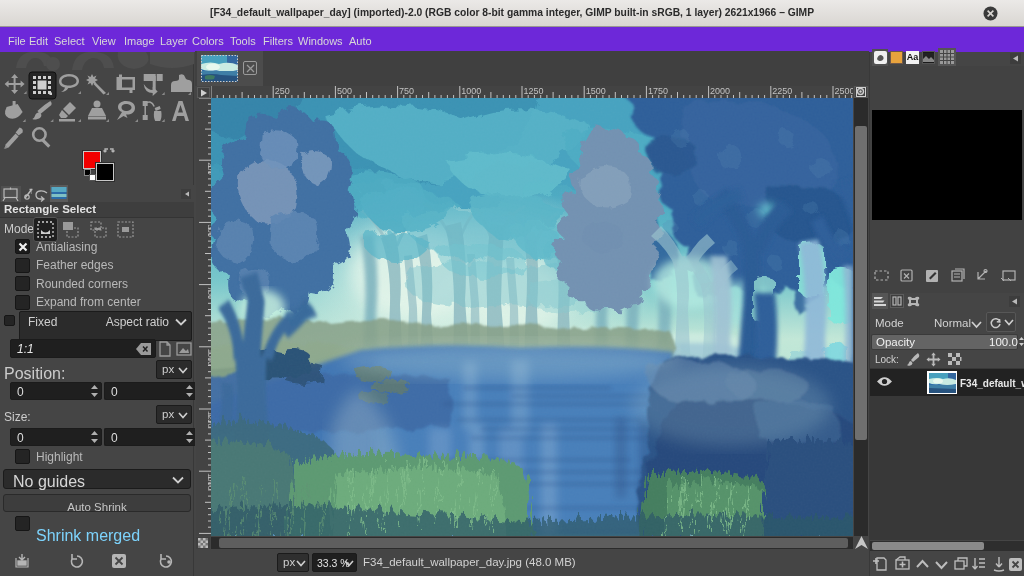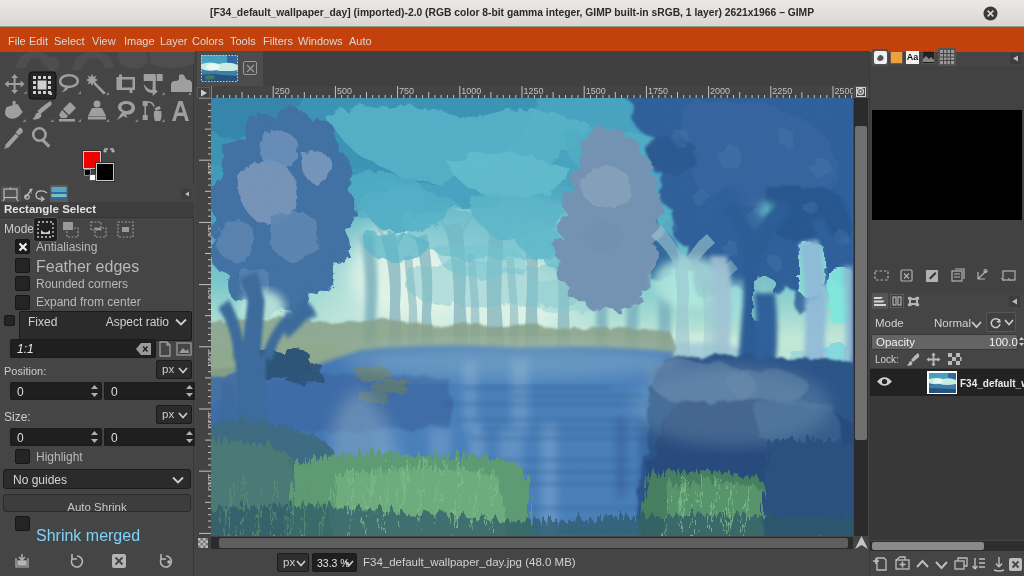--- a/index.html
+++ b/index.html
@@ -4,21 +4,21 @@
 <style>
 * { margin:0; padding:0; box-sizing:border-box; }
 html,body { width:1024px; height:576px; overflow:hidden; }
 body { font-family:"Liberation Sans", sans-serif; background:#454545; position:relative; color:#d6d6d6; }
 .abs { position:absolute; }
 
 #titlebar { left:0; top:0; width:1024px; height:27px; background:linear-gradient(#ebe9e7,#d9d6d2); border-bottom:1px solid #9a9791; }
 #titletext { width:100%; text-align:center; top:7px; font-size:10.3px; font-weight:bold; color:#2a2a2a; }
 #closebtn { right:26px; top:6px; width:15px; height:15px; }
 
-#menubar { left:0; top:27px; width:1024px; height:25px; background:#c2410c; }
+#menubar { left:0; top:27px; width:1024px; height:25px; background:#6d28d9; }
 .menuitem { position:absolute; top:8px; font-size:11px; color:#d8d8d8; }
 
 #toolbox { left:0; top:52px; width:194px; height:524px; background:#454545; border-right:1px solid #383838; }
 
 .entry { position:absolute; background:#252525; border:1px solid #1b1b1b; border-radius:2px; color:#dedede; }
 .lbl { position:absolute; font-size:11.5px; color:#cccccc; }
 .chk { position:absolute; width:13px; height:13px; background:#242424; border:1px solid #161616; border-radius:2px; }
 </style>
 </head>
 <body>
@@ -201,21 +201,21 @@
 <svg class="abs" style="left:117px;top:221px" width="17" height="17" viewBox="0 0 17 17">
     <rect x="1" y="1" width="15" height="15" fill="none" stroke="#9a9a9a" stroke-width="1.2" stroke-dasharray="2 1.5"></rect>
     <rect x="5" y="6" width="7" height="5" fill="#9a9a9a"></rect>
   </svg>
 <div class="chk" style="left:15px;top:239px;width:15px;height:15px;background:#1c1c1c"></div>
 <svg class="abs" style="left:16.5px;top:240.5px" width="12" height="12" viewBox="0 0 12 12">
     <path d="M2.5 2.5 L9.5 9.5 M9.5 2.5 L2.5 9.5" stroke="#f0f0f0" stroke-width="2.2"></path>
   </svg>
 <span class="lbl" style="left:36px;top:240px;font-size:12px;color:#b9b9b9">Antialiasing</span>
 <div class="chk" style="left:15px;top:258px;width:15px;height:15px"></div>
-<span class="lbl" style="left:36px;top:258px;font-size:16px;color:#b9b9b9">Feather edges</span>
+<span class="lbl" style="left:36px;top:258px;font-size:12px;color:#b9b9b9">Feather edges</span>
 <div class="chk" style="left:15px;top:276px;width:15px;height:15px"></div>
 <span class="lbl" style="left:36px;top:277px;font-size:12px;color:#b9b9b9">Rounded corners</span>
 <div class="chk" style="left:15px;top:295px;width:15px;height:15px"></div>
 <span class="lbl" style="left:36px;top:295px;font-size:12px;color:#b9b9b9">Expand from center</span>
 <div class="chk" style="left:4px;top:315px;width:11px;height:11px"></div>
 <div class="entry" style="left:19px;top:311px;width:173px;height:30px;background:#2b2b2b">
 <span style="position:absolute;left:8px;top:3px;font-size:12px;color:#cfcfcf">Fixed</span>
 <span style="position:absolute;right:22px;top:3px;font-size:12px;color:#cfcfcf">Aspect ratio</span>
 <svg style="position:absolute;right:4px;top:6px" width="12" height="8" viewBox="0 0 12 8">
       <path d="M1 1.5 L6 6.5 L11 1.5" stroke="#cfcfcf" stroke-width="1.8" fill="none"></path>
@@ -228,21 +228,21 @@
       <path d="M7 3.5 L11.5 8.5 M11.5 3.5 L7 8.5" stroke="#1f1f1f" stroke-width="1.4"></path>
     </svg>
 </div>
 <svg class="abs" style="left:158px;top:341px" width="14" height="16" viewBox="0 0 14 16">
     <path d="M2 1 L9 1 L12 4 L12 15 L2 15 Z M9 1 L9 4 L12 4" fill="none" stroke="#9a9a9a" stroke-width="1.3"></path>
   </svg>
 <svg class="abs" style="left:176px;top:342px" width="16" height="14" viewBox="0 0 16 14">
     <rect x="1" y="1" width="14" height="12" fill="none" stroke="#9a9a9a" stroke-width="1.3"></rect>
     <path d="M3 11 L7 6 L10 9 L12 7 L13 11 Z" fill="#9a9a9a"></path>
   </svg>
-<span class="lbl" style="left:4px;top:365px;font-size:11px">Position:</span>
+<span class="lbl" style="left:4px;top:365px;font-size:16px">Position:</span>
 <div class="entry" style="left:156px;top:360px;width:36px;height:19px;background:#2b2b2b">
 <span style="position:absolute;left:5px;top:2px;font-size:11.5px;color:#cfcfcf">px</span>
 <svg style="position:absolute;right:3px;top:6px" width="10" height="7" viewBox="0 0 10 7">
       <path d="M1 1 L5 5.5 L9 1" stroke="#cfcfcf" stroke-width="1.6" fill="none"></path>
     </svg>
 </div>
 <div class="entry" style="left:10px;top:382px;width:92px;height:18px;background:#1f1f1f">
     <span style="position:absolute;left:6px;top:2px;font-size:12px">0</span>
 <svg style="position:absolute;right:2px;top:1px" width="9" height="14" viewBox="0 0 9 14">
       <path d="M1 5 L4.5 1 L8 5 Z M1 9 L4.5 13 L8 9 Z" fill="#b0b0b0"></path>
@@ -269,21 +269,21 @@
   </div>
 <div class="entry" style="left:104px;top:428px;width:92px;height:18px;background:#1f1f1f;border-right:none">
     <span style="position:absolute;left:6px;top:2px;font-size:12px">0</span>
 <svg style="position:absolute;right:2px;top:1px" width="9" height="14" viewBox="0 0 9 14">
       <path d="M1 5 L4.5 1 L8 5 Z M1 9 L4.5 13 L8 9 Z" fill="#b0b0b0"></path>
     </svg>
   </div>
 <div class="chk" style="left:15px;top:449px;width:15px;height:15px"></div>
 <span class="lbl" style="left:36px;top:450px;font-size:12px;color:#b9b9b9">Highlight</span>
 <div class="entry" style="left:3px;top:469px;width:188px;height:20px;background:#2b2b2b;border-radius:3px">
-<span style="position:absolute;left:9px;top:3px;font-size:12px;color:#d6d6d6">No guides</span>
+<span style="position:absolute;left:9px;top:3px;font-size:16px;color:#d6d6d6">No guides</span>
 <svg style="position:absolute;right:6px;top:6px" width="12" height="8" viewBox="0 0 12 8">
       <path d="M1 1.5 L6 6.5 L11 1.5" stroke="#cfcfcf" stroke-width="1.8" fill="none"></path>
     </svg>
 </div>
 <div class="abs" style="left:3px;top:494px;width:188px;height:18px;background:#3d3d3d;border:1px solid #2a2a2a;border-radius:3px;text-align:center"><span style="font-size:11.5px;color:#c6c6c6;position:relative;top:2px">Auto Shrink</span></div>
 <div class="chk" style="left:15px;top:516px;width:15px;height:15px"></div>
 <span class="lbl" style="left:36px;top:527px;font-size:16px;color:#7dd3fc">Shrink merged</span>
 <svg class="abs" style="left:0;top:550px" width="194" height="22" viewBox="0 0 194 22">
 <g stroke="#b5b5b5" stroke-width="1.4" fill="none">
 <path d="M22 4 l0 6 m-3 -3 3 3 3 -3"></path>

